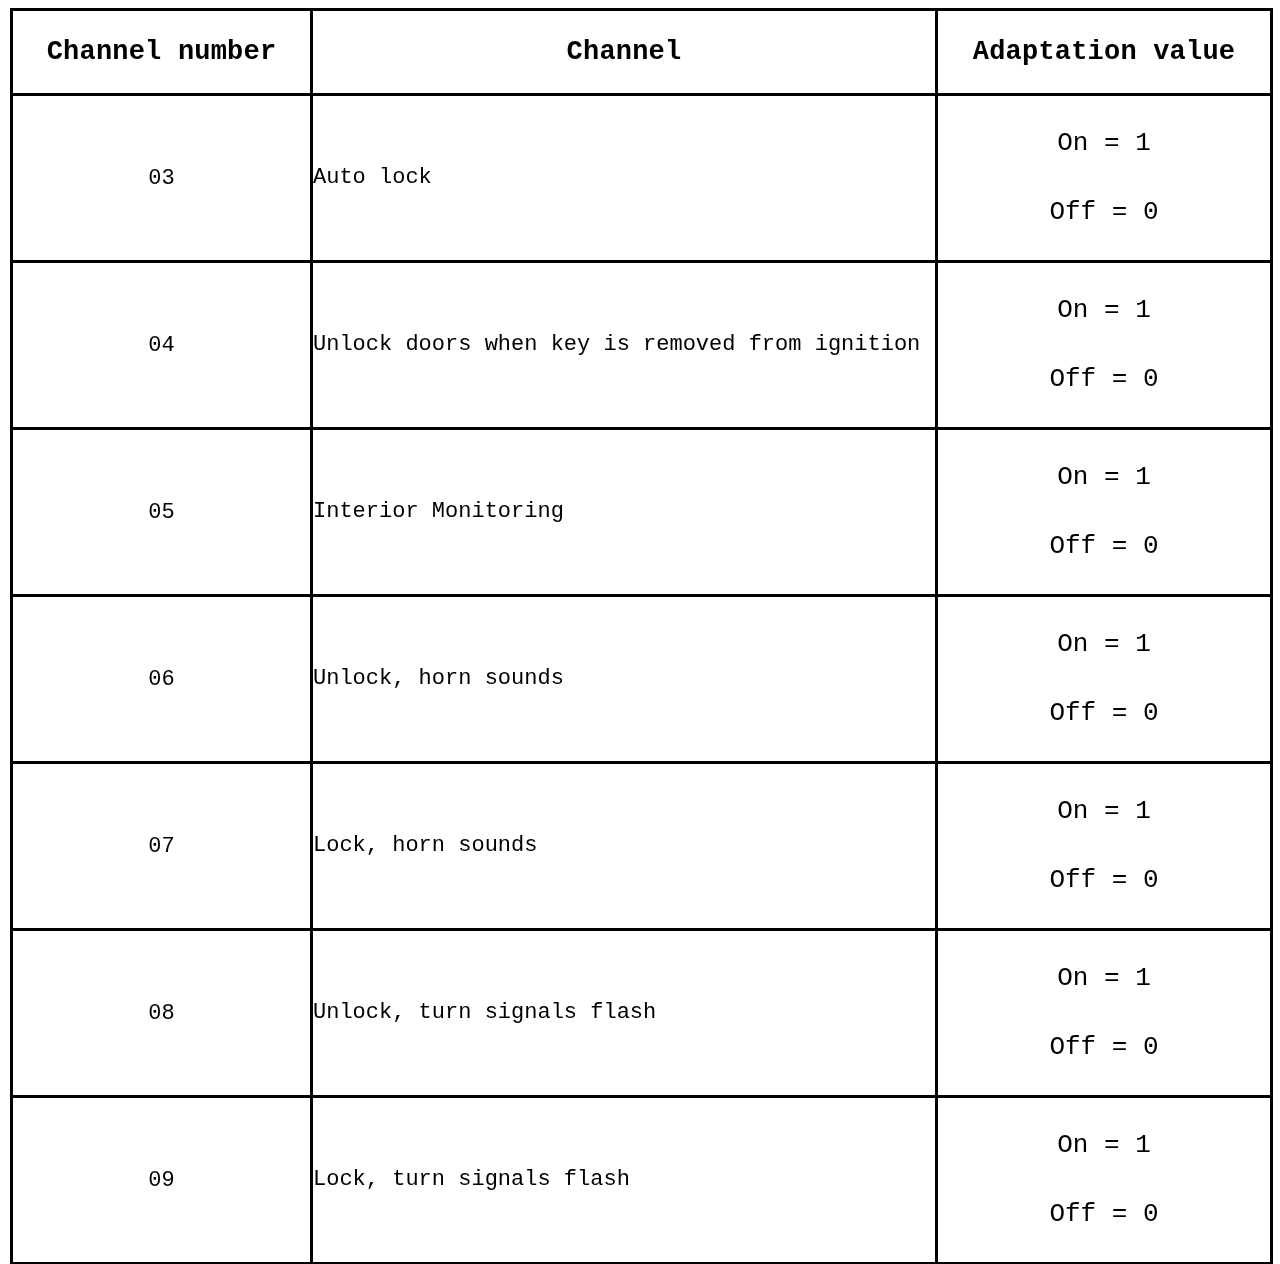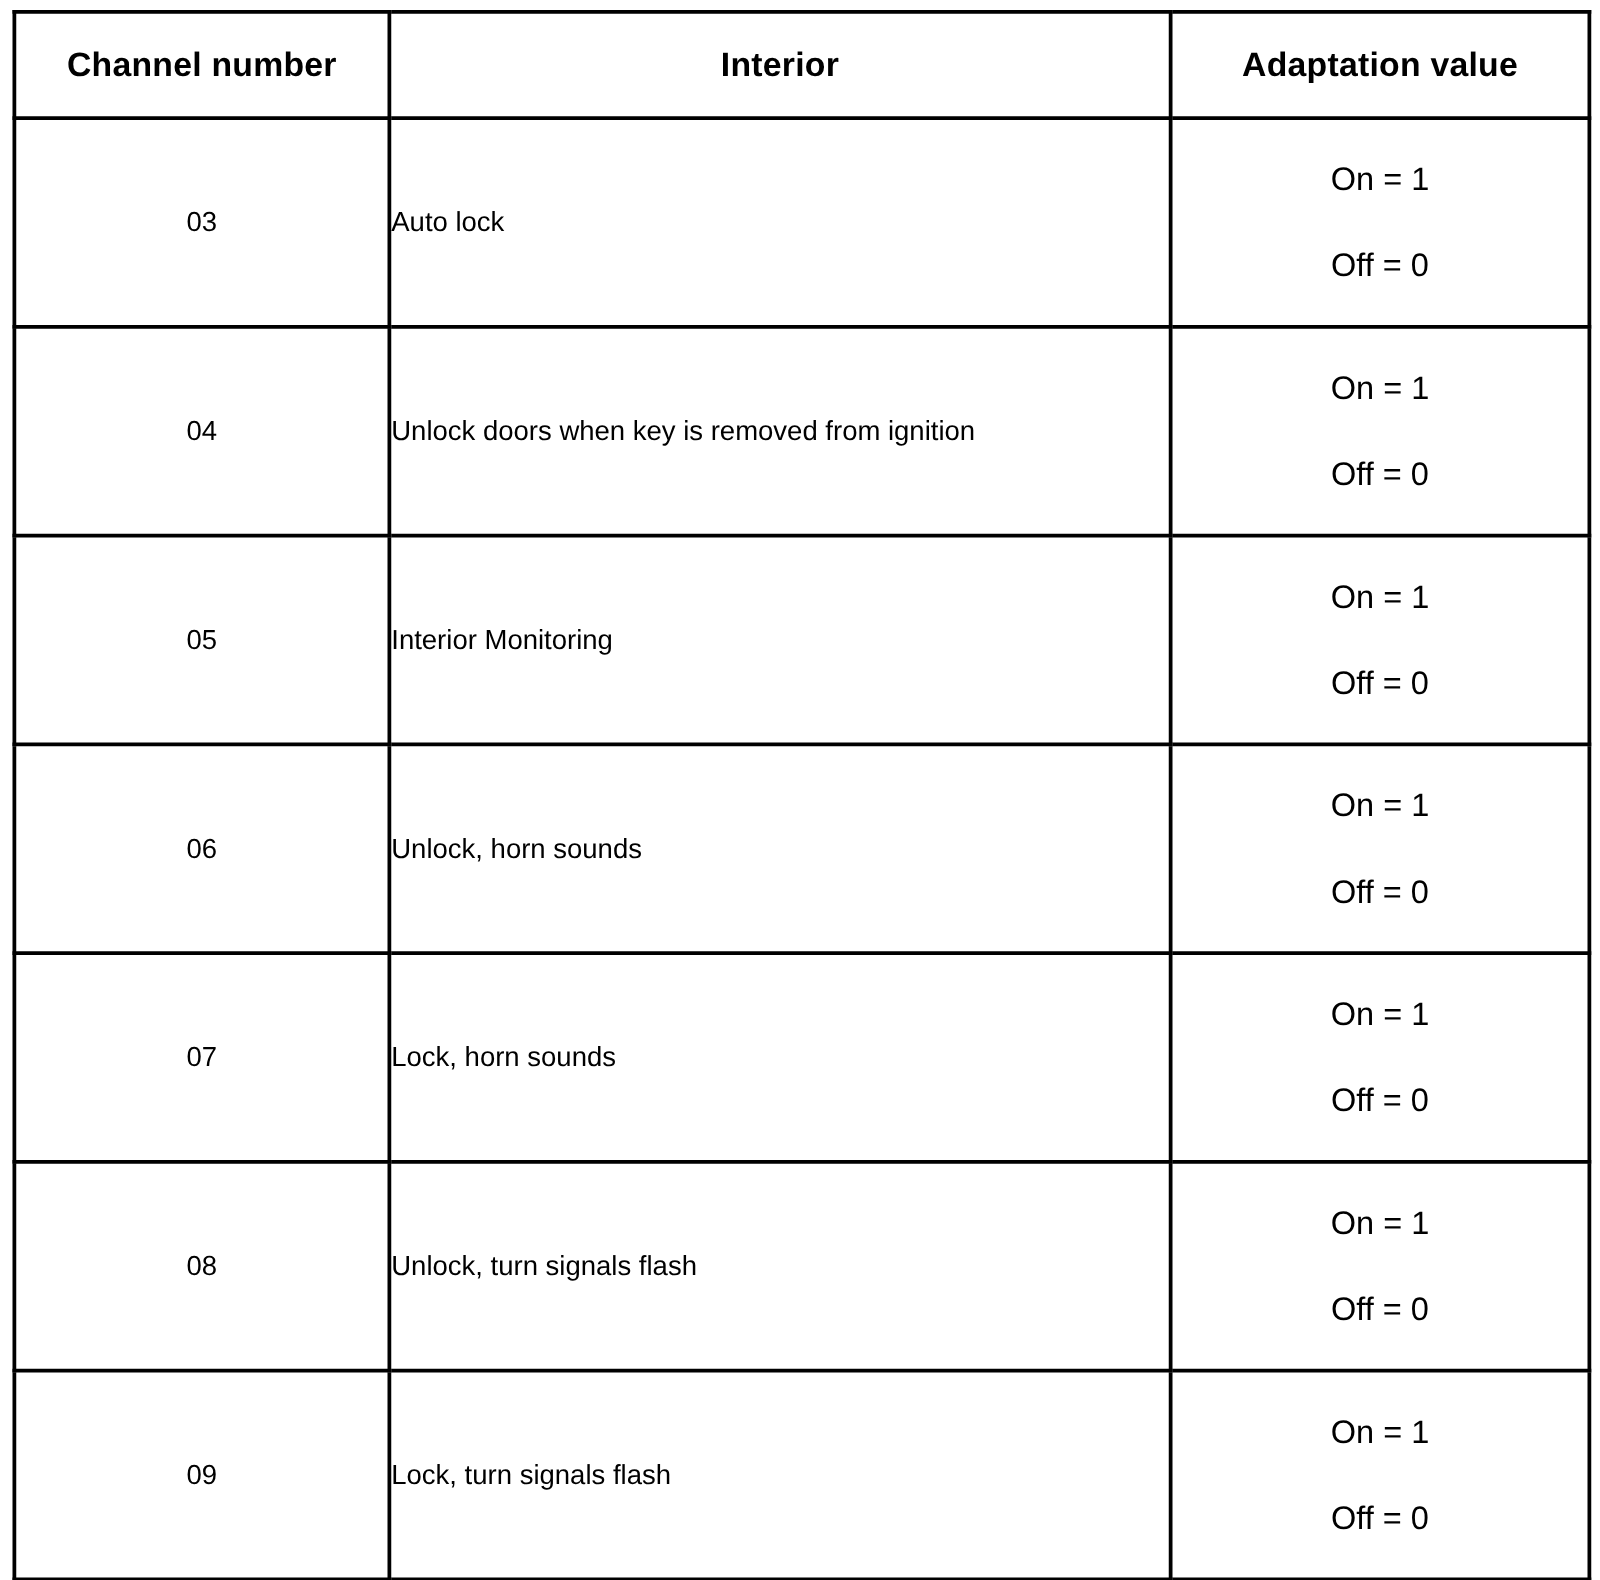--- a/index.html
+++ b/index.html
@@ -14,20 +14,21 @@
     color: #000000;
     overflow: hidden;
   }
 
   .sheet {
     width: 1280px;
     height: 1082px;
     position: relative;
     box-sizing: border-box;
     padding: 8px 10px 10px 10px;
+    font-family: Liberation Mono, monospace;
   }
 
   table.adaptation-table {
     width: 1260px;
     border-collapse: collapse;
     table-layout: fixed;
   }
 
   table.adaptation-table td,
   table.adaptation-table th {
@@ -97,21 +98,21 @@
 <div class="sheet">
   <table class="adaptation-table">
     <colgroup>
       <col class="col-channel">
       <col class="col-function">
       <col class="col-value">
     </colgroup>
     <thead>
       <tr>
         <th>Channel number</th>
-        <th>Interior</th>
+        <th>Channel</th>
         <th>Adaptation value</th>
       </tr>
     </thead>
     <tbody>
       <tr>
         <td class="channel-cell">03</td>
         <td class="function-cell">
           <span class="fn-text">Auto lock</span>
         </td>
         <td class="value-cell">

